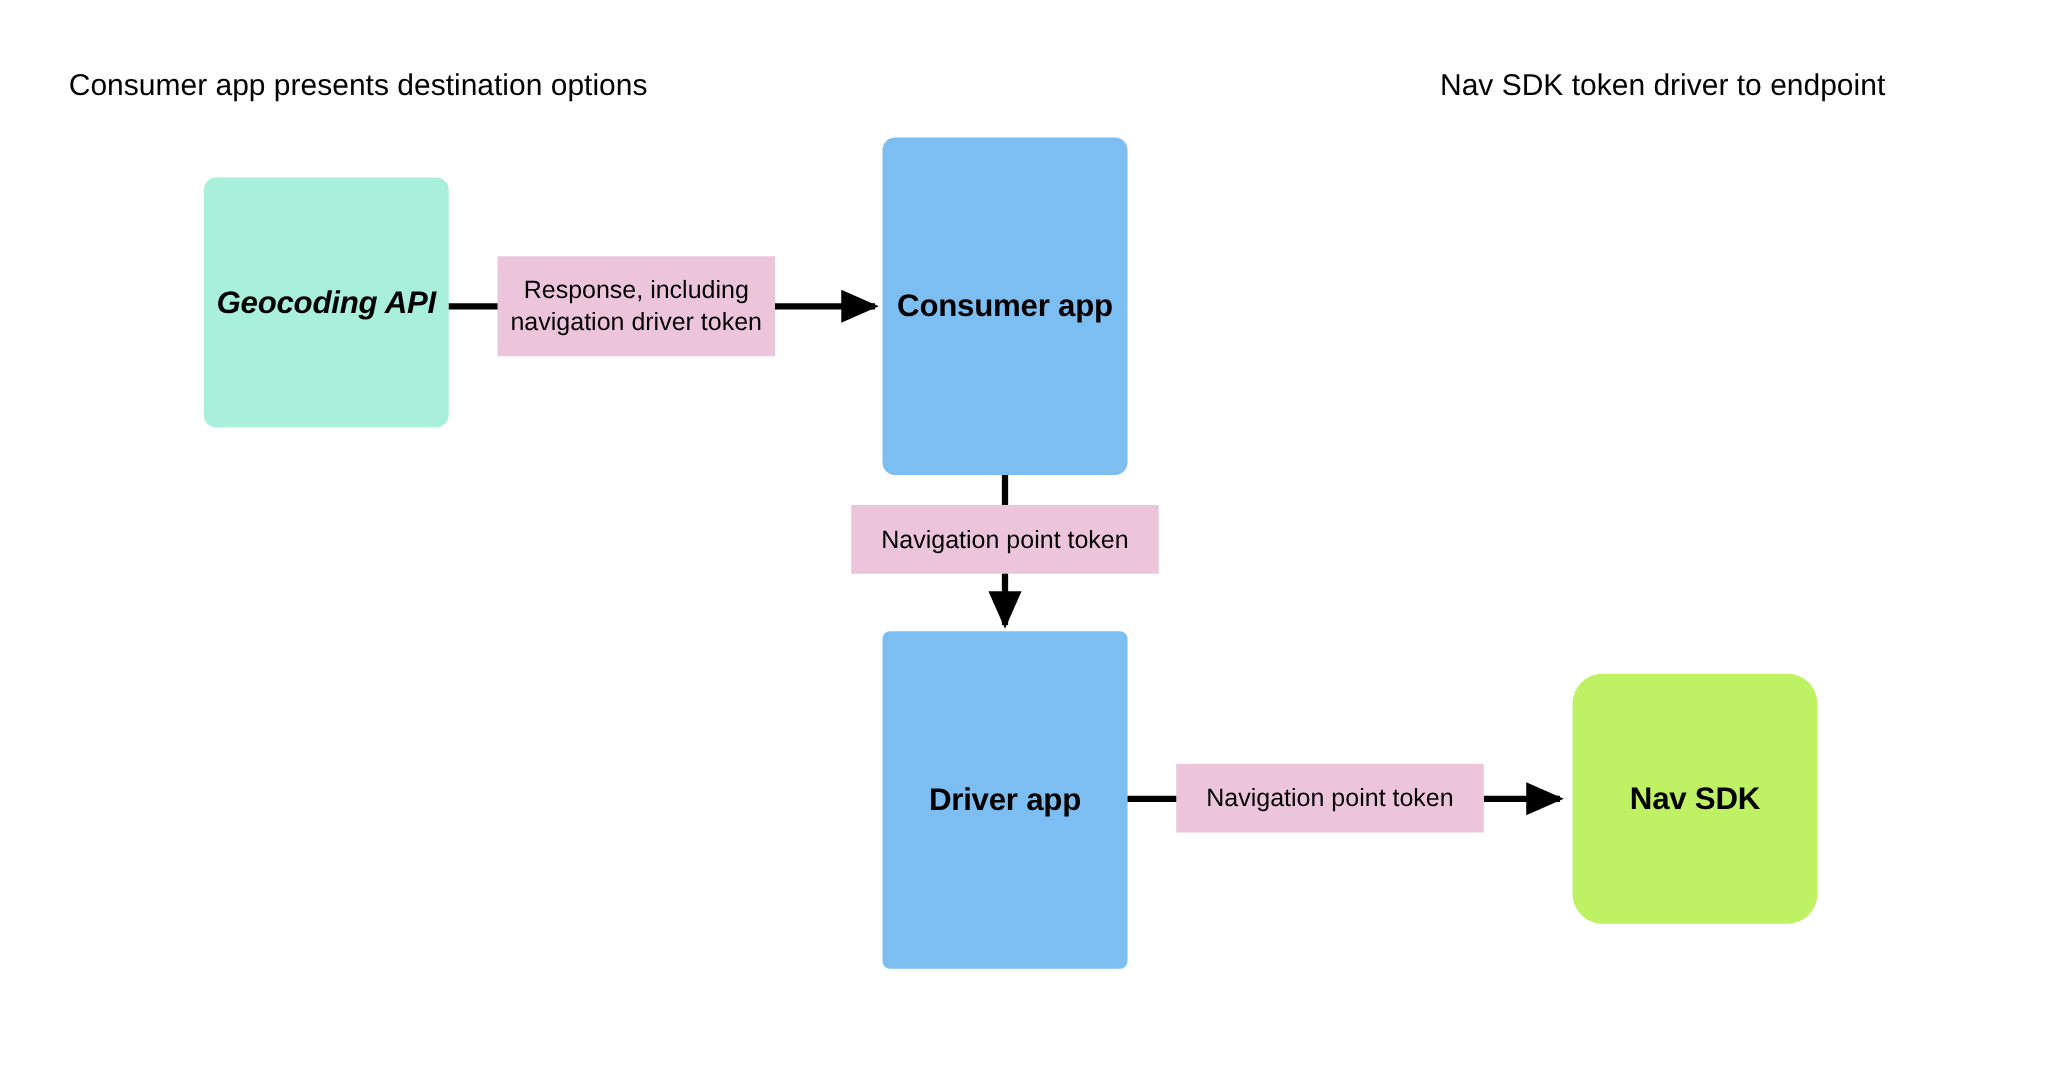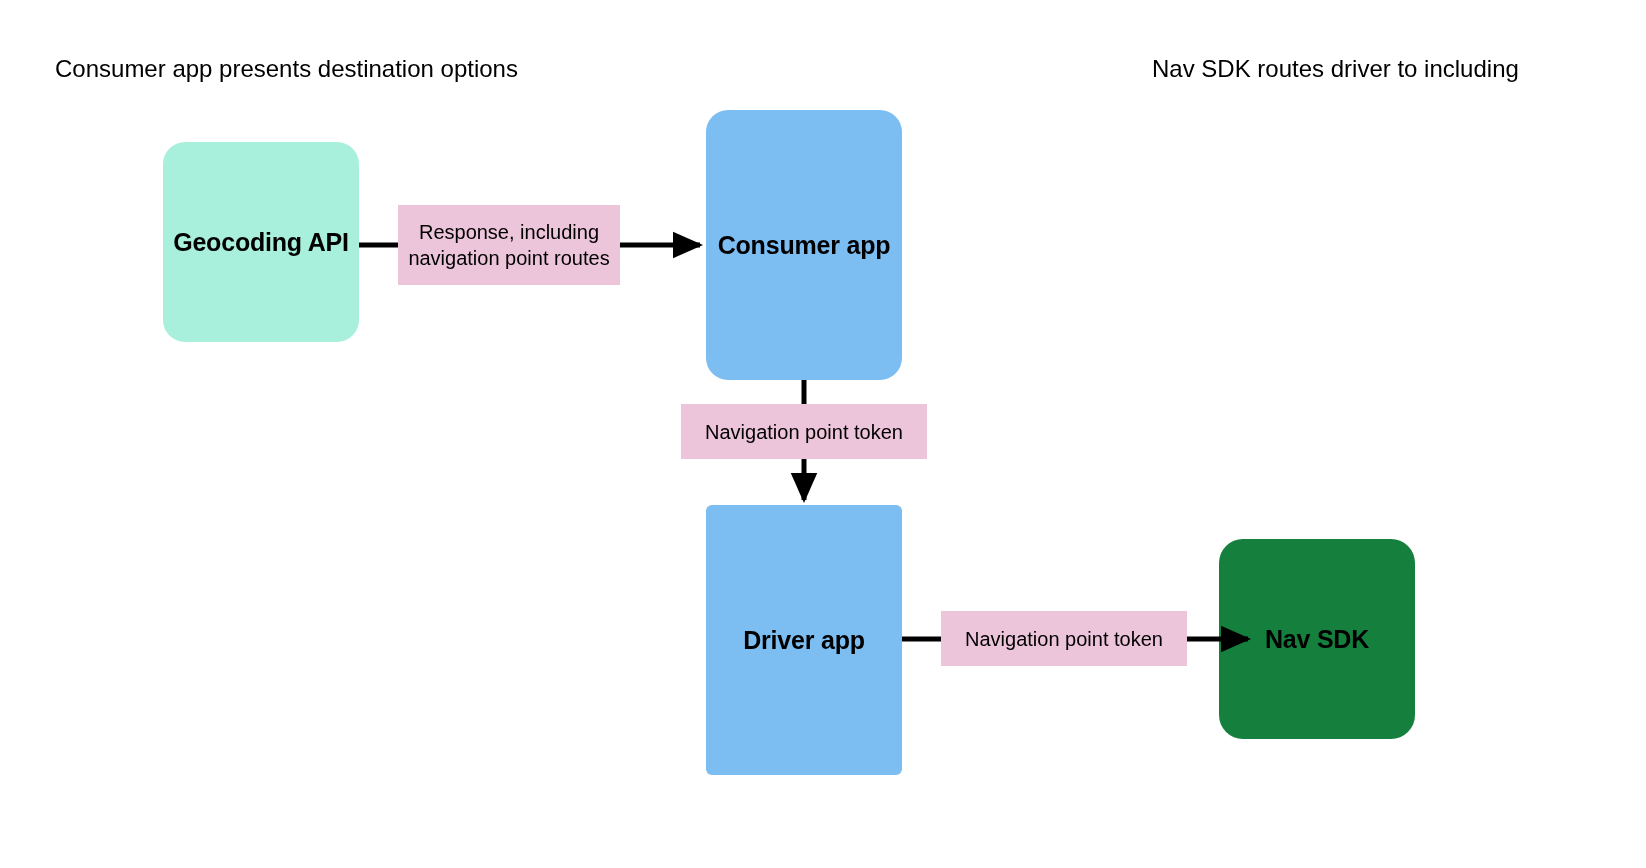--- a/index.html
+++ b/index.html
@@ -53,44 +53,45 @@
     color: #000000;
     letter-spacing: -0.2px;
   }
 
   #node-geocoding {
     left: 163px;
     top: 142px;
     width: 196px;
     height: 200px;
     background: #A8F0DB;
-    border-radius: 22px;
+    border-radius: 10px;
+    font-style: italic;
   }
   #node-consumer {
     left: 706px;
     top: 110px;
     width: 196px;
     height: 270px;
     background: #7CBDF2;
-    border-radius: 22px;
+    border-radius: 10px;
   }
   #node-driver {
     left: 706px;
     top: 505px;
     width: 196px;
     height: 270px;
     background: #7CBDF2;
     border-radius: 6px;
   }
   #node-navsdk {
-    left: 1219px;
+    left: 1258px;
     top: 539px;
     width: 196px;
     height: 200px;
-    background: #15803d;
+    background: #bef264;
     border-radius: 24px;
   }
 
   
   .edge-label {
     position: absolute;
     background: #EDC5DB;
     display: flex;
     align-items: center;
     justify-content: center;
@@ -137,21 +138,21 @@
     z-index: 1;
     pointer-events: none;
   }
 </style>
 </head>
 <body>
 
 <div id="canvas">
 
   <div class="col-heading" id="heading-consumer">Consumer app presents destination options</div>
-  <div class="col-heading" id="heading-navsdk">Nav SDK routes driver to including</div>
+  <div class="col-heading" id="heading-navsdk">Nav SDK token driver to endpoint</div>
 
   <svg id="connectors" viewBox="0 0 1646 868">
     <defs>
       <marker id="arrowhead" markerWidth="6" markerHeight="6" refX="5.4" refY="3" orient="auto" markerUnits="strokeWidth">
         <path d="M0,0.35 L6,3 L0,5.65 z" fill="#000000"></path>
       </marker>
     </defs>
 
     <line x1="359" y1="245" x2="400" y2="245" stroke="#000000" stroke-width="5"></line>
 
@@ -176,21 +177,21 @@
 
   <div class="node" id="node-driver">
     <span class="node-label">Driver app</span>
   </div>
 
   <div class="node" id="node-navsdk">
     <span class="node-label">Nav SDK</span>
   </div>
 
   <div class="edge-label" id="label-response">
-    <span>Response, including navigation point routes</span>
+    <span>Response, including navigation driver token</span>
   </div>
 
   <div class="edge-label" id="label-token-mid">
     <span>Navigation point token</span>
   </div>
 
   <div class="edge-label" id="label-token-bottom">
     <span>Navigation point token</span>
   </div>
 

